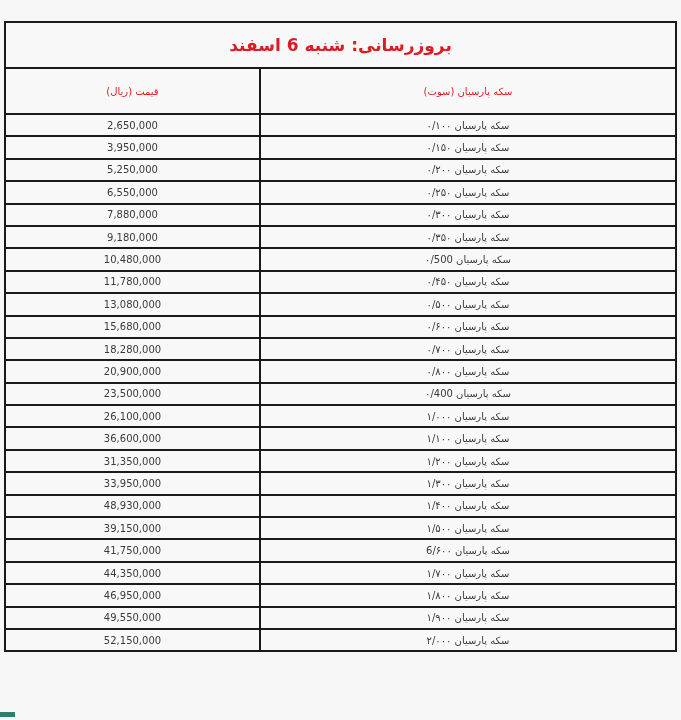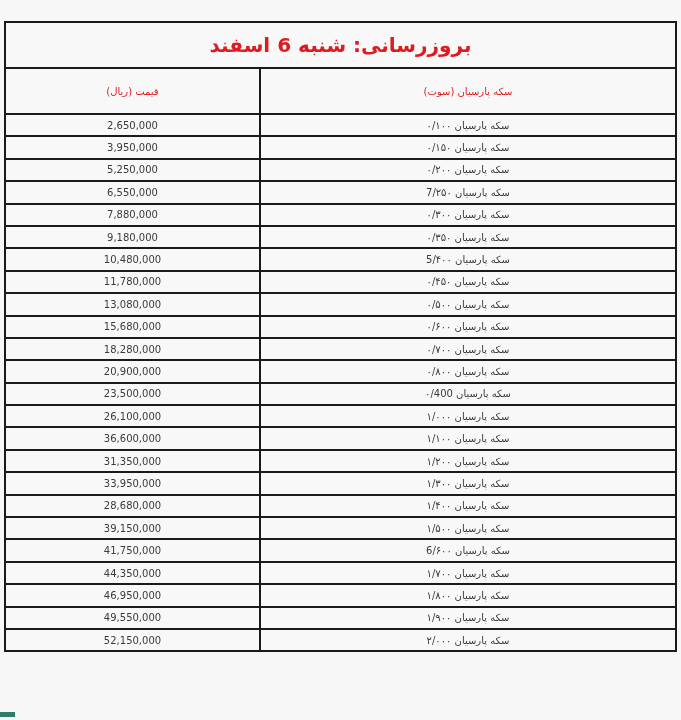--- a/index.html
+++ b/index.html
@@ -29,21 +29,21 @@
   table.price-table td {
     border: 2px solid #1a1a1a;
     text-align: center;
     vertical-align: middle;
     padding: 0 6px;
     overflow: hidden;
     white-space: nowrap;
   }
   tr.banner-row th {
     height: 44px;
-    font-size: 20px;
+    font-size: 17px;
     font-weight: bold;
     color: #e01b20;
   }
   tr.header-row th {
     height: 44px;
     font-size: 10px;
     font-weight: normal;
     color: #e01b20;
   }
   tbody td {
@@ -88,33 +88,33 @@
         </tr>
         <tr>
           <td class="coin-cell">سکه پارسیان ۰/۱۵۰</td>
           <td class="price-cell">3,950,000</td>
         </tr>
         <tr>
           <td class="coin-cell">سکه پارسیان ۰/۲۰۰</td>
           <td class="price-cell">5,250,000</td>
         </tr>
         <tr>
-          <td class="coin-cell">سکه پارسیان 7/۲۵۰</td>
+          <td class="coin-cell">سکه پارسیان ۰/۲۵۰</td>
           <td class="price-cell">6,550,000</td>
         </tr>
         <tr>
           <td class="coin-cell">سکه پارسیان ۰/۳۰۰</td>
           <td class="price-cell">7,880,000</td>
         </tr>
         <tr>
           <td class="coin-cell">سکه پارسیان ۰/۳۵۰</td>
           <td class="price-cell">9,180,000</td>
         </tr>
         <tr>
-          <td class="coin-cell">سکه پارسیان 5/۴۰۰</td>
+          <td class="coin-cell">سکه پارسیان ۰/500</td>
           <td class="price-cell">10,480,000</td>
         </tr>
         <tr>
           <td class="coin-cell">سکه پارسیان ۰/۴۵۰</td>
           <td class="price-cell">11,780,000</td>
         </tr>
         <tr>
           <td class="coin-cell">سکه پارسیان ۰/۵۰۰</td>
           <td class="price-cell">13,080,000</td>
         </tr>
@@ -145,21 +145,21 @@
         <tr>
           <td class="coin-cell">سکه پارسیان ۱/۲۰۰</td>
           <td class="price-cell">31,350,000</td>
         </tr>
         <tr>
           <td class="coin-cell">سکه پارسیان ۱/۳۰۰</td>
           <td class="price-cell">33,950,000</td>
         </tr>
         <tr>
           <td class="coin-cell">سکه پارسیان ۱/۴۰۰</td>
-          <td class="price-cell">28,680,000</td>
+          <td class="price-cell">48,930,000</td>
         </tr>
         <tr>
           <td class="coin-cell">سکه پارسیان ۱/۵۰۰</td>
           <td class="price-cell">39,150,000</td>
         </tr>
         <tr>
           <td class="coin-cell">سکه پارسیان 6/۶۰۰</td>
           <td class="price-cell">41,750,000</td>
         </tr>
         <tr>

